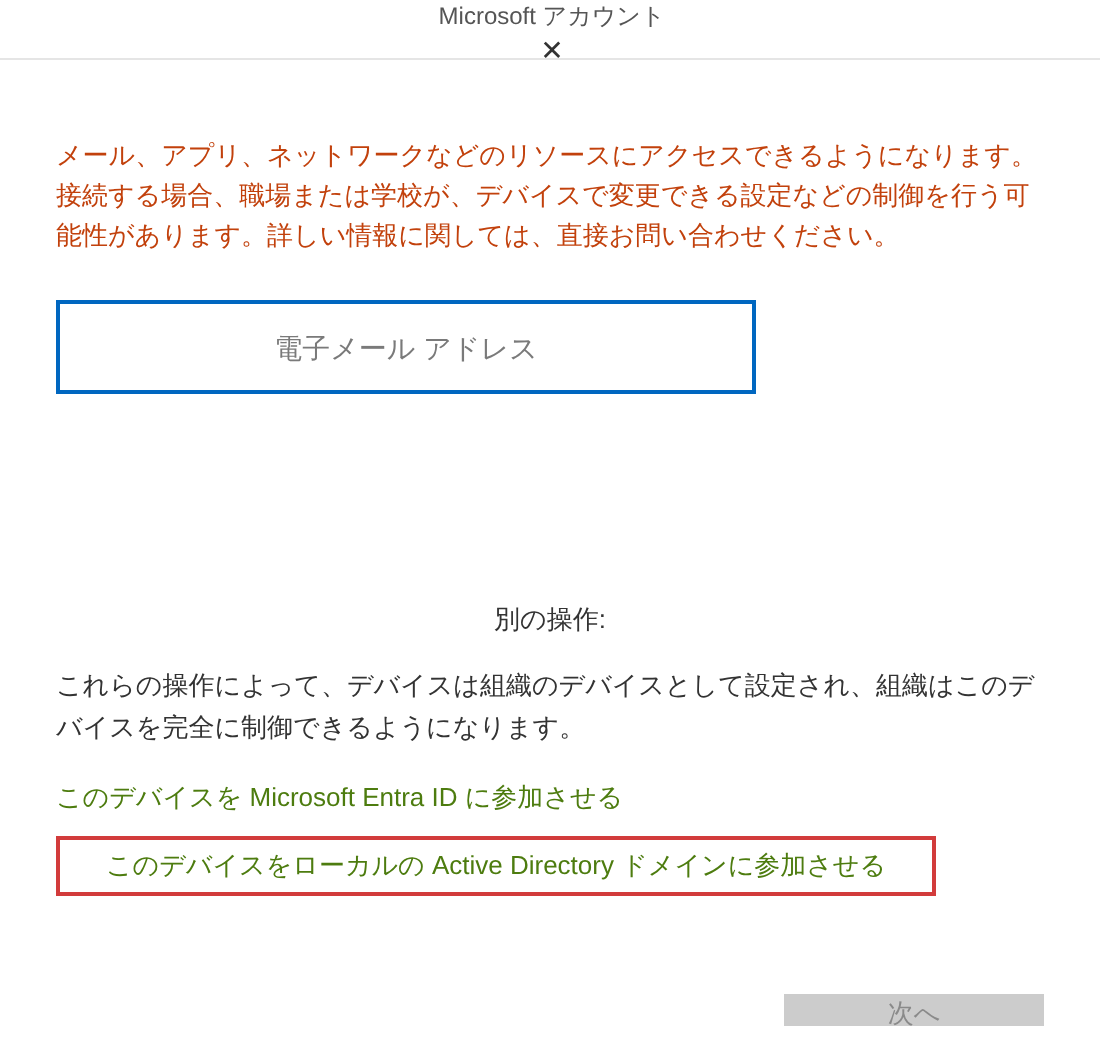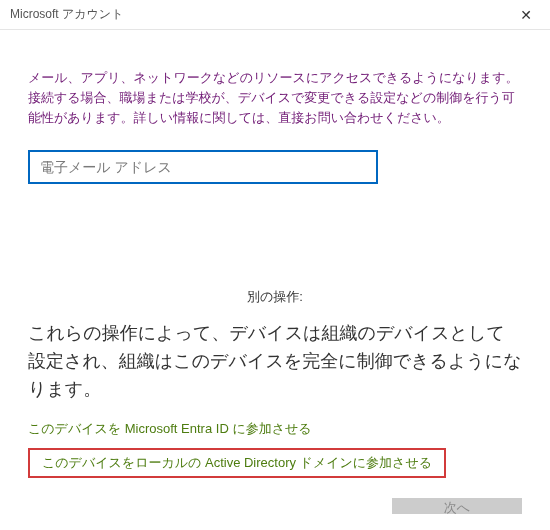--- a/index.html
+++ b/index.html
@@ -11,79 +11,81 @@
     color: #222;
     overflow: hidden;
   }
   .titlebar {
     display: flex; align-items: center; justify-content: space-between;
     height: 30px;
     padding: 0 8px 0 10px;
     border-bottom: 1px solid #e5e5e5;
     font-size: 12px;
     color: #555;
+    flex-direction: column;
   }
   .close-btn {
     width: 32px; height: 26px;
     display: flex; align-items: center; justify-content: center;
     cursor: pointer;
     font-size: 14px;
     color: #333;
   }
   .content {
     padding: 38px 28px 0 28px;
   }
   h1.page-title {
     font-size: 22px;
     font-weight: 400;
     color: #222;
     margin: 0 0 22px 0;
   }
   .description {
     font-size: 13px;
     line-height: 1.55;
-    color: #701a75;
+    color: #c2410c;
     margin: 0 0 22px 0;
   }
   .email-input {
     width: 350px;
-    height: 34px;
+    height: 47px;
     border: 2px solid #0067c0;
     padding: 4px 10px;
     font-size: 14px;
     outline: none;
     color: #222;
+    text-align: center;
   }
   .email-input::placeholder {
     color: #7a7a7a;
   }
   .alt-section {
     margin-top: 104px;
   }
   .alt-label {
     font-size: 13px;
     color: #333;
     margin: 0 0 14px 0;
     text-align: center;
   }
   .alt-desc {
-    font-size: 18px;
+    font-size: 13px;
     line-height: 1.55;
     color: #333;
     margin: 0 0 16px 0;
   }
   .link-row {
     font-size: 13px;
     color: #4d7c0f;
     margin: 0 0 10px 0;
     cursor: pointer;
   }
   .highlighted-link-wrapper {
     border: 2px solid #d23b3b;
-    padding: 4px 12px;
+    padding: 4px 23px;
     display: inline-block;
     margin-top: 0px;
   }
   .footer {
     position: absolute;
     bottom: 14px;
     right: 28px;
   }
   .next-btn {
     width: 130px;

